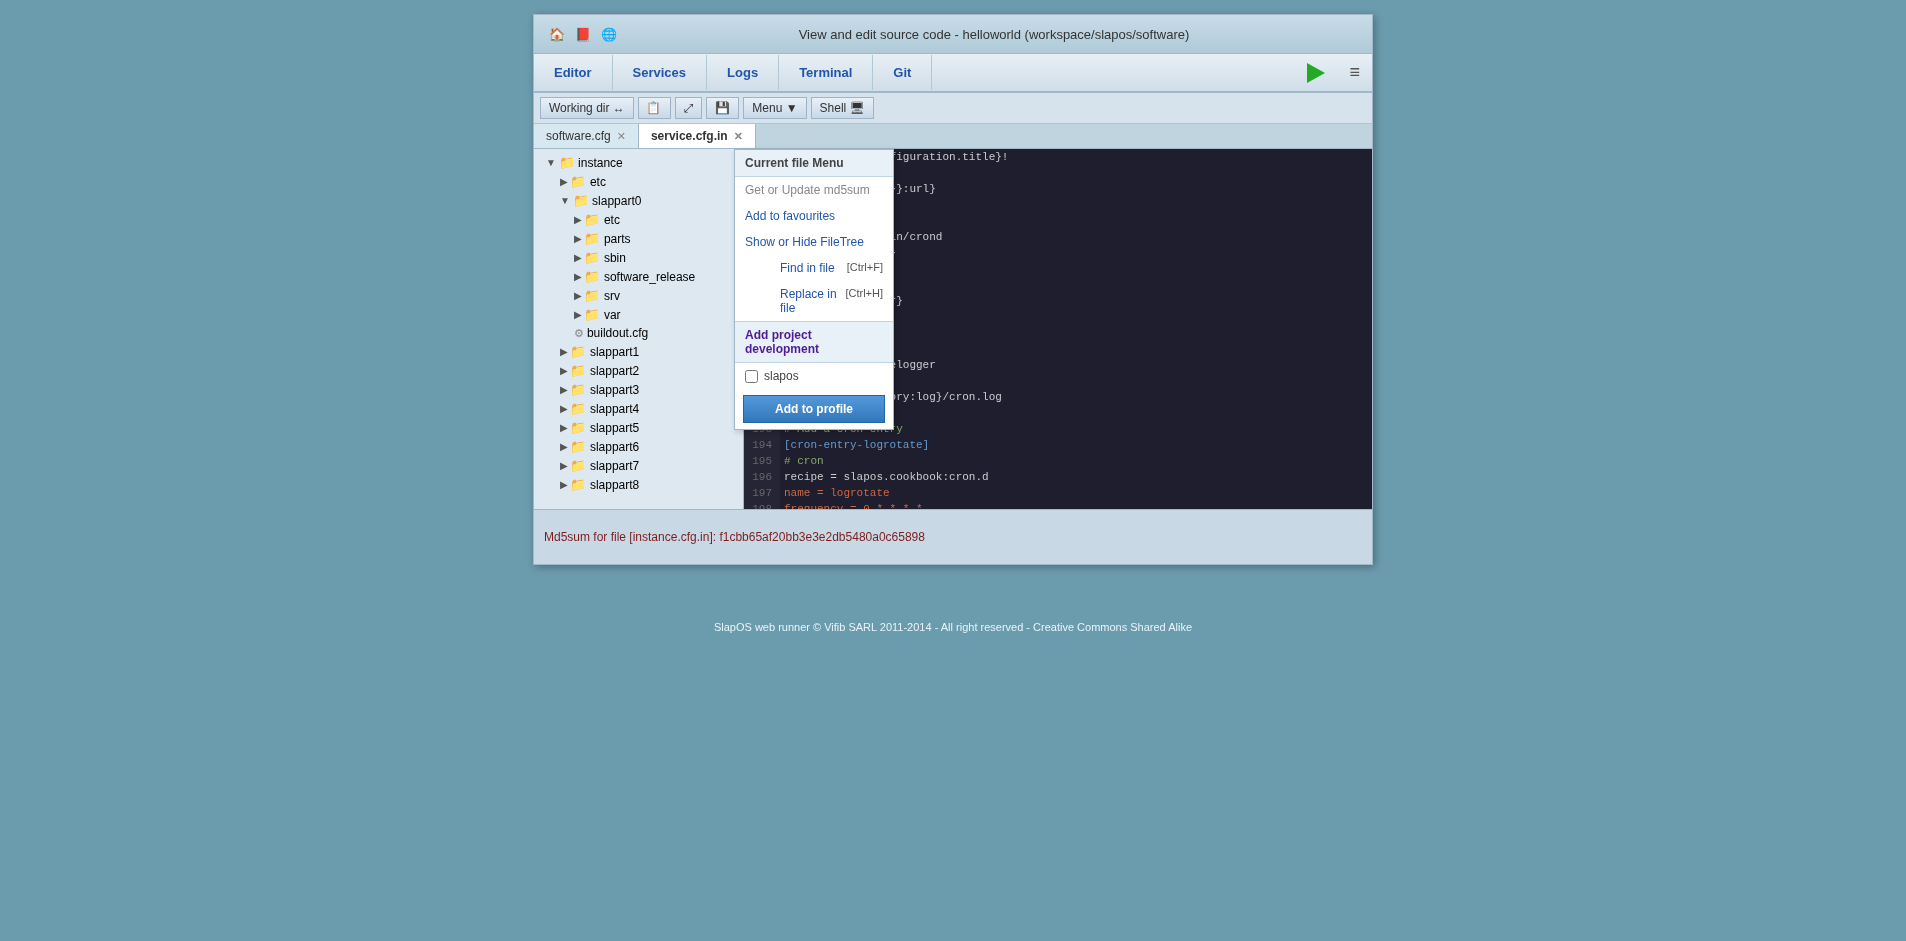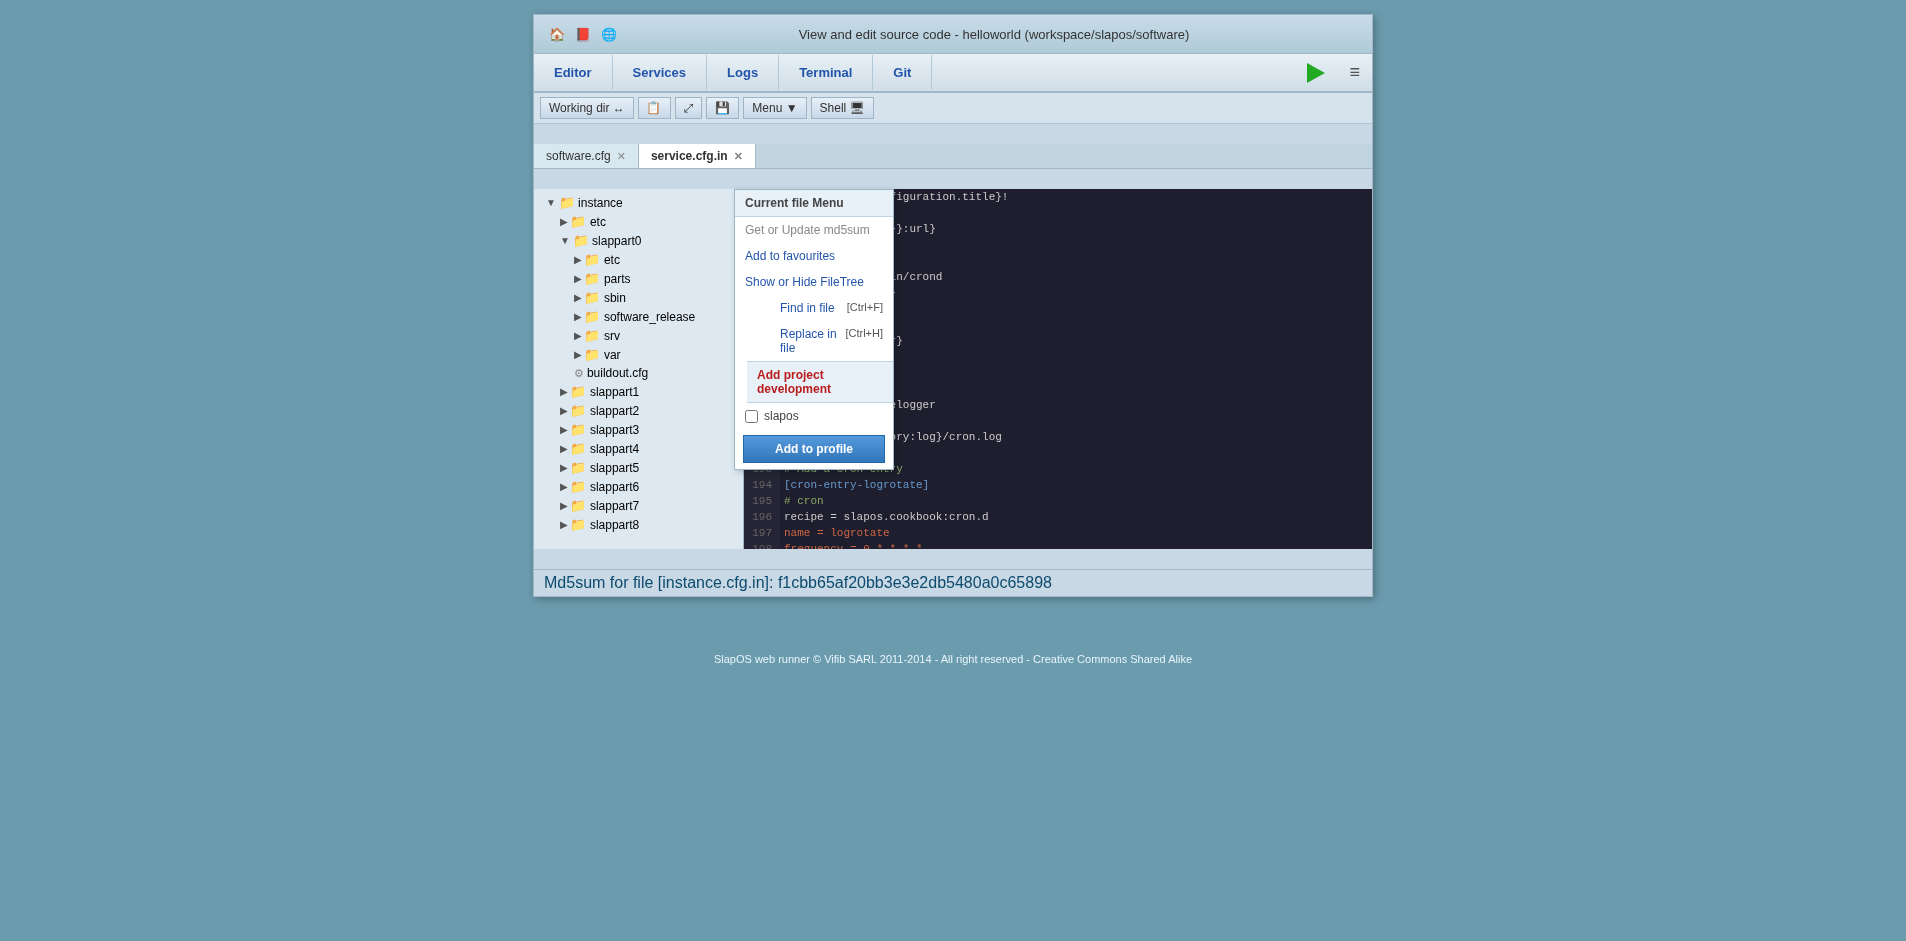--- a/index.html
+++ b/index.html
@@ -88,21 +88,20 @@
       cursor: pointer;
       font-size: 18px;
       color: #555;
     }
 
     
     .editor-area {
       display: flex;
       flex-direction: column;
       background: #c8d8e4;
-      gap: 20px;
     }
 
     
     .toolbar {
       display: flex;
       align-items: center;
       padding: 4px 6px;
       gap: 4px;
       background: #d6e2ec;
       border-bottom: 1px solid #b0c4d4;
@@ -213,24 +212,23 @@
     .menu-item.shortcut {
       display: flex;
       justify-content: space-between;
       margin-left: 35px;
     }
     .shortcut-key { color: #555; font-size: 11px; }
     .menu-section-header {
       background: #e8f0f8;
       padding: 6px 10px;
       font-weight: bold;
-      color: #b91c1c;
+      color: #4c1d95;
       border-top: 1px solid #c0d4e4;
       border-bottom: 1px solid #c0d4e4;
-      margin-left: 12px;
     }
     .menu-checkbox-item {
       padding: 6px 10px;
       display: flex;
       align-items: center;
       gap: 6px;
       color: #444;
     }
     .add-profile-btn {
       margin: 6px 8px;
@@ -273,23 +271,23 @@
     }
     .c-comment { color: #88aa66; }
     .c-keyword { color: #cc6644; }
     .c-normal { color: #cccccc; }
     .c-blue { color: #6699cc; }
 
     
     .status-bar {
       background: #c8d8e4;
       border-top: 1px solid #a0b8c8;
-      padding: 4px 10px;
-      font-size: 16px;
-      color: #0c4a6e;
+      padding: 20px 10px;
+      font-size: 12px;
+      color: #7f1d1d;
     }
 
     
     .footer {
       background: #6b9cae;
       text-align: center;
       padding: 8px;
       font-size: 11px;
       color: #e8f4fc;
       margin-top: 48px;

